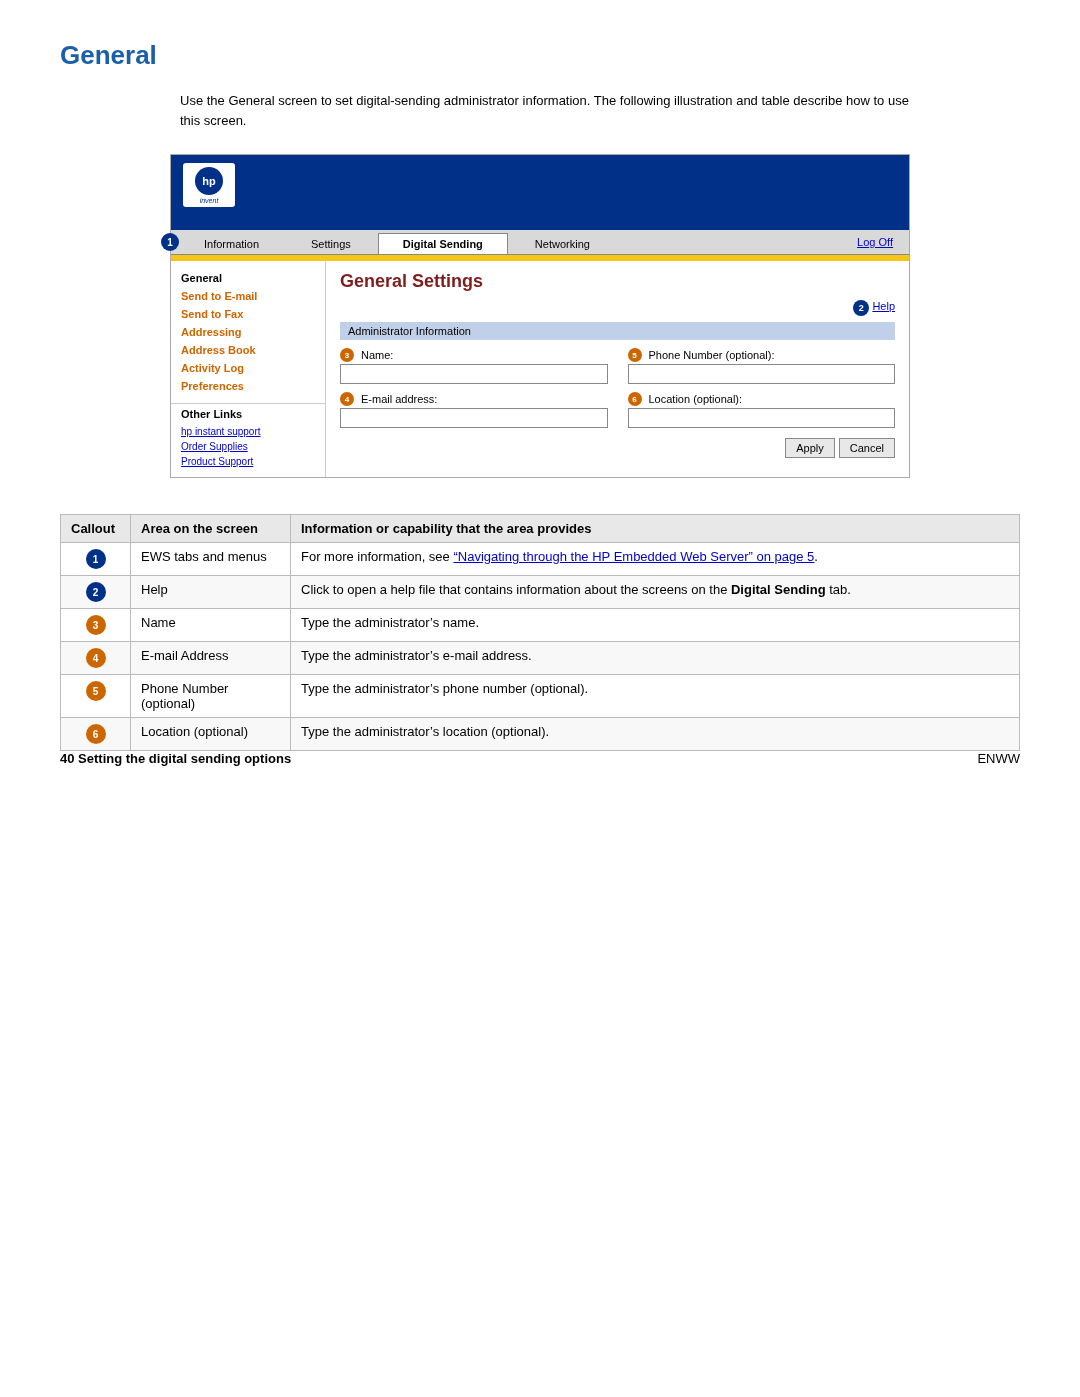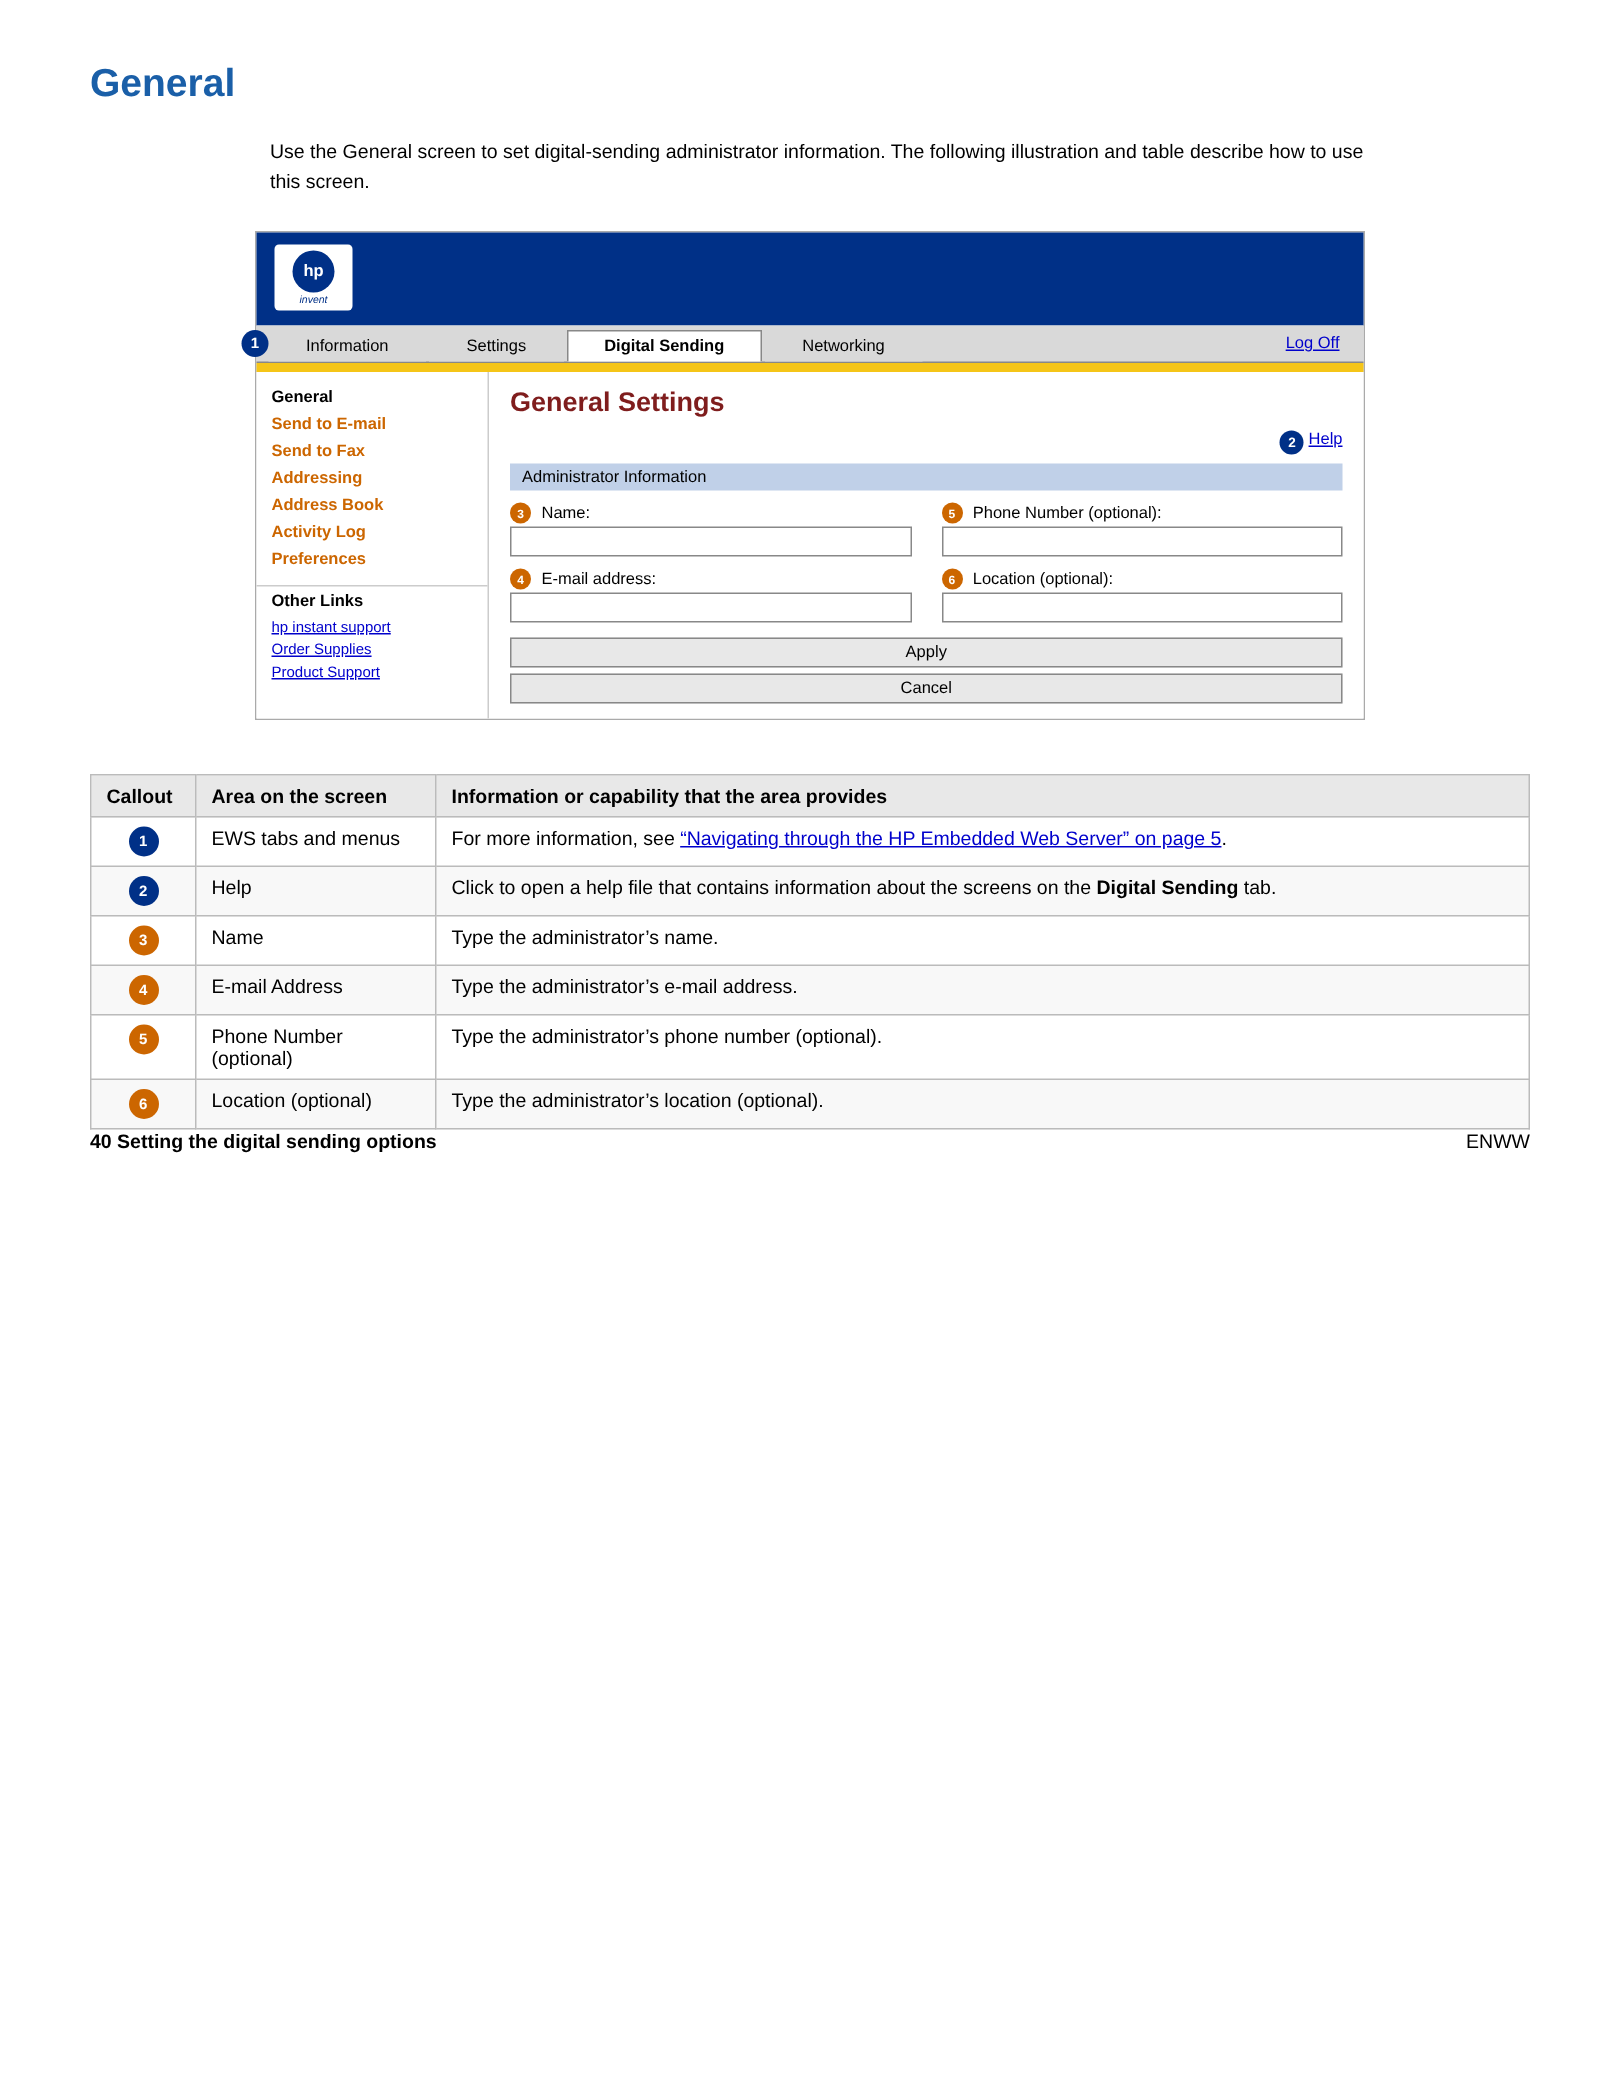--- a/index.html
+++ b/index.html
@@ -34,21 +34,21 @@
     .ews-container {
       border: 1px solid #aaa;
       width: 740px;
       margin: 0 auto 36px auto;
       font-size: 12px;
     }
 
     
     .ews-header {
       background: #003087;
-      padding: 8px 12px 10px 12px;
+      padding: 8px 12px 23px 12px;
       display: flex;
       align-items: center;
       gap: 12px;
     }
     .ews-logo {
       background: #fff;
       border-radius: 3px;
       width: 52px;
       height: 44px;
       display: flex;
@@ -256,21 +256,20 @@
       border: 1px solid #888;
       padding: 2px 4px;
       font-size: 11px;
     }
 
     .ews-buttons {
       display: flex;
       justify-content: flex-end;
       gap: 4px;
       margin-top: 10px;
-      flex-direction: column;
     }
     .ews-btn {
       padding: 3px 10px;
       font-size: 11px;
       border: 1px solid #888;
       background: #e8e8e8;
       cursor: pointer;
     }
 
     

